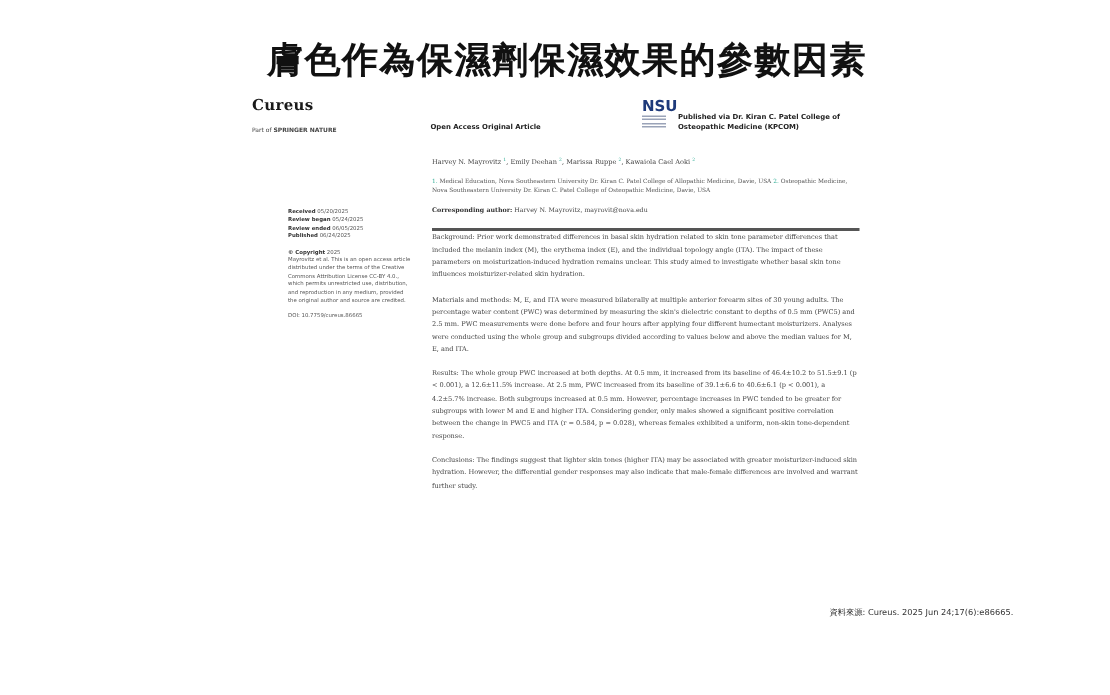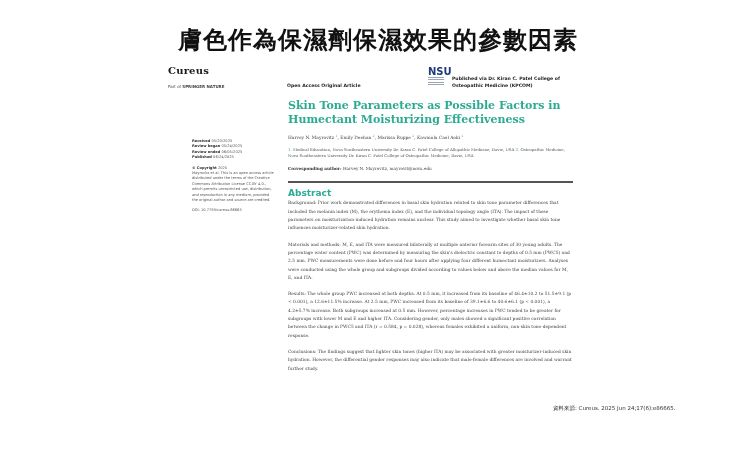--- a/index.html
+++ b/index.html
@@ -121,21 +121,20 @@
     <div><b>Review ended</b> <span>06/05/2025</span></div>
     <div><b>Published</b> <span>06/24/2025</span></div>
     <div class="gap"></div>
     <div><b>© Copyright</b> <span>2025</span></div>
     <div>Mayrovitz et al. This is an open access article distributed under the terms of the Creative Commons Attribution License CC-BY 4.0., which permits unrestricted use, distribution, and reproduction in any medium, provided the original author and source are credited.</div>
     <div class="gap"></div>
     <div>DOI: 10.7759/cureus.86665</div>
   </div>
 
   <div class="article">
-    <div class="article-title">Skin Tone Parameters as Possible Factors in Humectant Moisturizing Effectiveness</div>
 
     <div class="authors">
       <span>Harvey N. Mayrovitz</span> <sup>1</sup>,
       <span>Emily Deehan</span> <sup>2</sup>,
       <span>Marissa Ruppe</span> <sup>2</sup>,
       <span>Kawaiola Cael Aoki</span> <sup>2</sup>
     </div>
 
     <div class="affiliations">
       <span class="num">1.</span>
@@ -145,21 +144,20 @@
     </div>
 
     <div class="corresponding">
       <b>Corresponding author:</b>
       <span>Harvey N. Mayrovitz, mayrovit@nova.edu</span>
     </div>
 
     <div class="divider"></div>
 
     <div class="abstract">
-      <div class="abstract-heading">Abstract</div>
       <p>Background: Prior work demonstrated differences in basal skin hydration related to skin tone parameter differences that included the melanin index (M), the erythema index (E), and the individual topology angle (ITA). The impact of these parameters on moisturization-induced hydration remains unclear. This study aimed to investigate whether basal skin tone influences moisturizer-related skin hydration.</p>
       <p>Materials and methods: M, E, and ITA were measured bilaterally at multiple anterior forearm sites of 30 young adults. The percentage water content (PWC) was determined by measuring the skin's dielectric constant to depths of 0.5 mm (PWC5) and 2.5 mm. PWC measurements were done before and four hours after applying four different humectant moisturizers. Analyses were conducted using the whole group and subgroups divided according to values below and above the median values for M, E, and ITA.</p>
       <p>Results: The whole group PWC increased at both depths. At 0.5 mm, it increased from its baseline of 46.4±10.2 to 51.5±9.1 (p &lt; 0.001), a 12.6±11.5% increase. At 2.5 mm, PWC increased from its baseline of 39.1±6.6 to 40.6±6.1 (p &lt; 0.001), a 4.2±5.7% increase. Both subgroups increased at 0.5 mm. However, percentage increases in PWC tended to be greater for subgroups with lower M and E and higher ITA. Considering gender, only males showed a significant positive correlation between the change in PWC5 and ITA (r = 0.584, p = 0.028), whereas females exhibited a uniform, non-skin tone-dependent response.</p>
       <p>Conclusions: The findings suggest that lighter skin tones (higher ITA) may be associated with greater moisturizer-induced skin hydration. However, the differential gender responses may also indicate that male-female differences are involved and warrant further study.</p>
     </div>
   </div>
 </div>
 
 <div class="source-note">資料來源: Cureus. 2025 Jun 24;17(6):e86665.</div>
 

